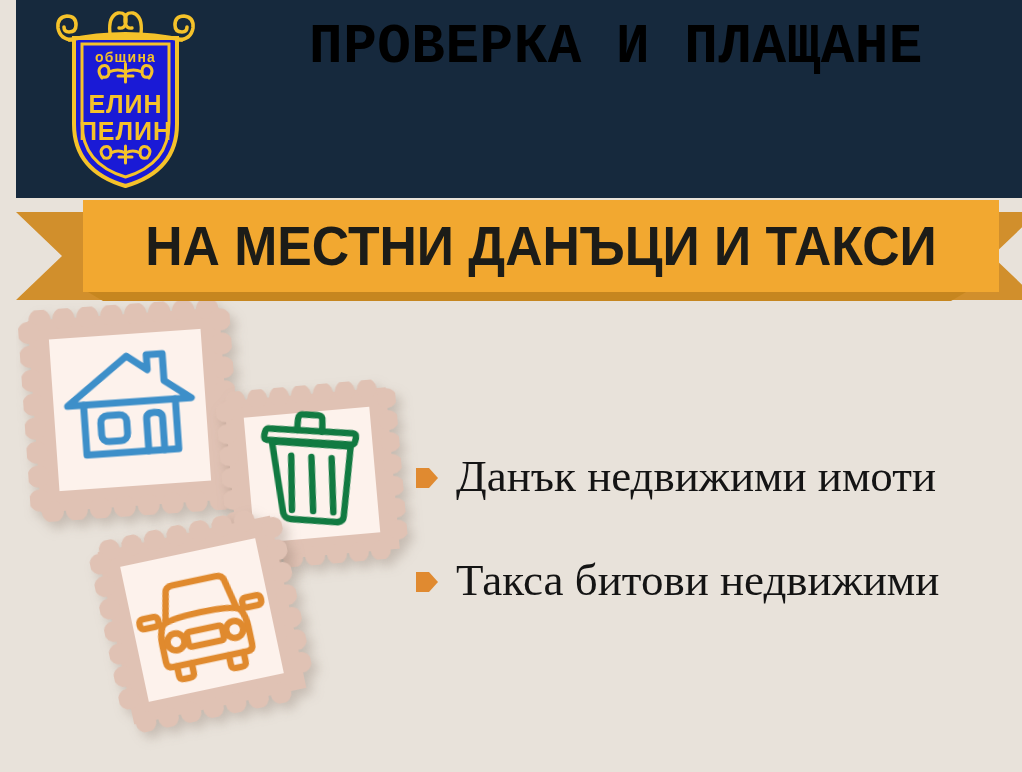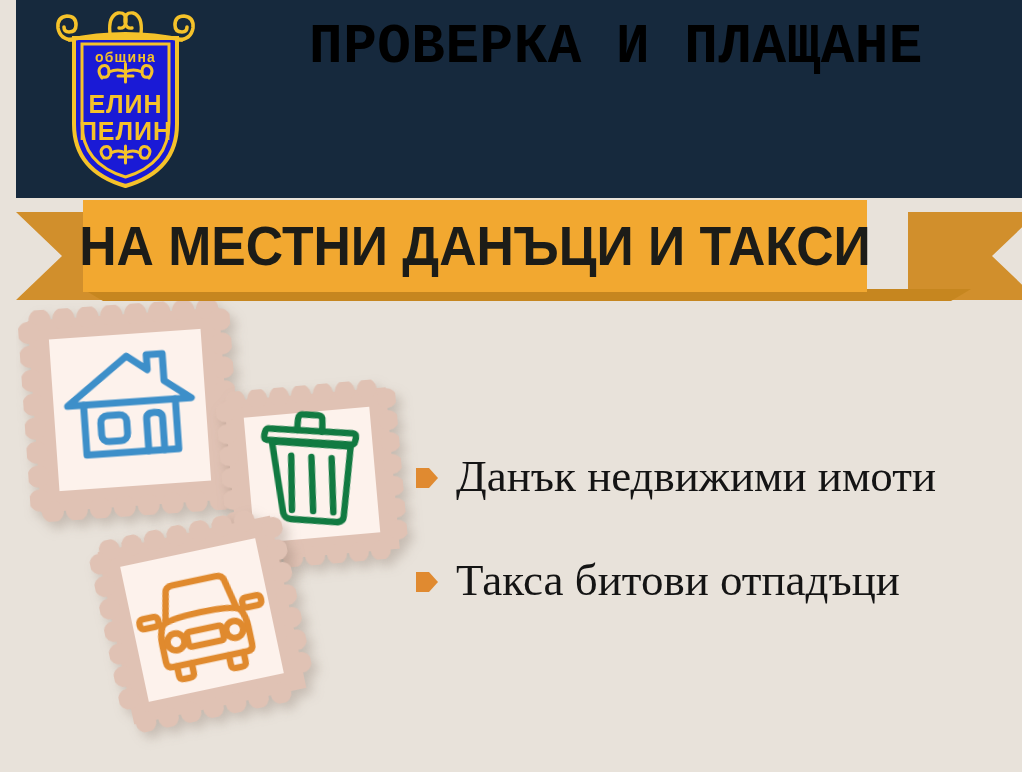--- a/index.html
+++ b/index.html
@@ -90,21 +90,21 @@
     top: 92px;
     width: 888px;
     height: 12px;
     background: #c6861f;
     clip-path: polygon(0 0, 888px 0, 868px 12px, 20px 12px);
   }
   .ribbon-band {
     position: absolute;
     left: 67px;
     top: 3px;
-    width: 784px;
+    width: 916px;
     height: 92px;
     background: #f2a830;
     display: flex;
     align-items: center;
     justify-content: center;
   }
   .ribbon-text {
     color: #1c1c18;
     font-family: "Liberation Sans", sans-serif;
     font-weight: bold;
@@ -384,18 +384,18 @@
       </span>
       <span class="bullet-label">Данък недвижими имоти</span>
     </div>
 
     <div class="bullet-row">
       <span class="bullet-marker">
         <svg viewBox="0 0 22 26" xmlns="http://www.w3.org/2000/svg">
           <path d="M0 3 L13 3 L22 13 L13 23 L0 23 Z" fill="#e08a30"></path>
         </svg>
       </span>
-      <span class="bullet-label">Такса битови отпадъци</span>
+      <span class="bullet-label">Такса битови недвижими</span>
     </div>
 
   </div>
 
 </div>
 
 </body></html>

